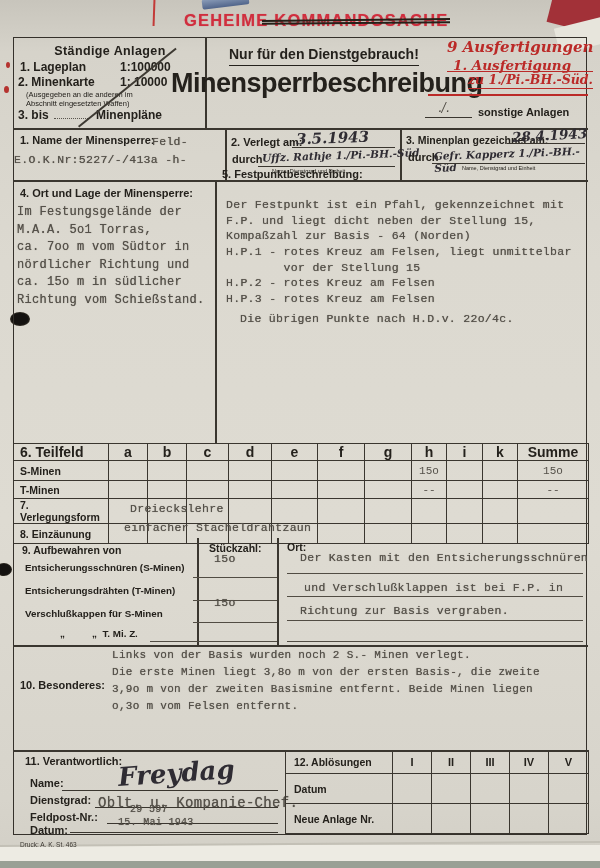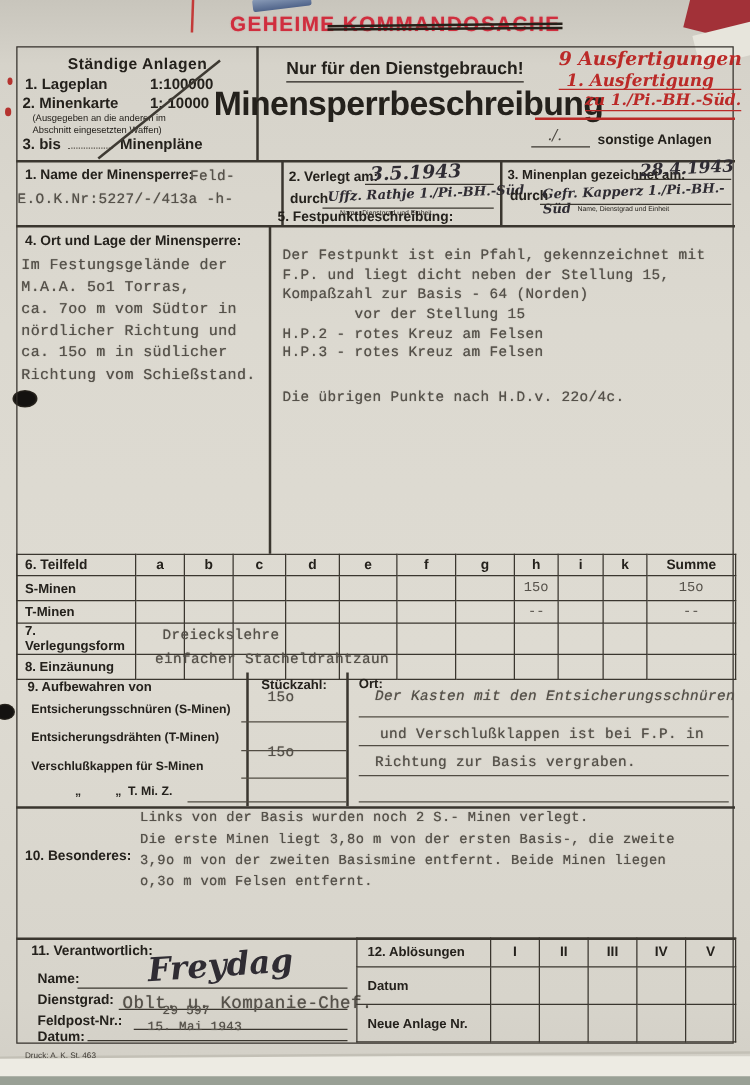--- a/index.html
+++ b/index.html
@@ -17,21 +17,21 @@
   .tw-block div{min-height:1em;white-space:pre;}
   .hw{position:absolute;font-family:"DejaVu Serif",serif;font-style:italic;color:#2f2c33;}
   .redhw{position:absolute;font-family:"DejaVu Serif",serif;font-style:italic;font-weight:bold;color:#bb2a28;}
   .stamp{position:absolute;left:184px;top:11px;font-weight:bold;font-size:16.5px;letter-spacing:1.2px;color:#d02e3e;text-shadow:0 0 1px rgba(208,46,62,.6);}
   .struck{position:relative;}
   .struck::before{content:"";position:absolute;left:6px;right:-2px;top:42%;height:1.8px;background:#262019;transform:rotate(-.6deg);}
   .struck::after{content:"";position:absolute;left:6px;right:-2px;top:62%;height:1.6px;background:#262019;transform:rotate(-.4deg);}
   .form-border{position:absolute;left:13px;top:37px;width:572px;height:796px;border:1.8px solid #35312b;}
   table.grid{position:absolute;border-collapse:collapse;table-layout:fixed;}
   table.grid td{border:1.3px solid #3a362f;padding:0;font-family:"Liberation Sans",sans-serif;color:#24211c;overflow:hidden;}
-  .t6-head td{font-size:11px;font-weight:bold;text-align:center;margin-left:20px;}
+  .t6-head td{font-size:14px;font-weight:bold;text-align:center;margin-left:20px;}
   .t6-lab{font-size:10.5px;font-weight:bold;text-align:left !important;padding-left:6px !important;}
   .t6-val{font-family:"Liberation Mono","DejaVu Sans Mono",monospace !important;font-size:11px;color:#55514a !important;text-align:center;}
   .t12 td{font-size:11px;}
   .t12 .c{text-align:center;font-weight:bold;}
   .t12 .l{padding-left:8px;font-weight:bold;font-size:10.5px;}
   .hole{position:absolute;border-radius:50%;background:radial-gradient(ellipse at center,#141210 55%,#342f26 72%,rgba(60,55,45,0) 80%);}
   .ruled{position:absolute;background:#514c43;height:1px;}
 </style>
 </head>
 <body>
@@ -115,25 +115,26 @@
       <div>Richtung vom Schießstand.</div>
   </div>
 
   <div class="lbl" style="left:222px;top:168px;font-size:11px;text-align:right;">5. Festpunktbeschreibung:</div>
   <div class="tw tw-block" style="left:226px;top:197px;font-size:11.5px;line-height:15.5px;">
     <div>Der Festpunkt ist ein Pfahl, gekennzeichnet mit</div>
       <div>F.P. und liegt dicht neben der Stellung 15,</div>
       <div>Kompaßzahl zur Basis - 64 (Norden)</div>
   </div>
   <div class="tw tw-block" style="left:226px;top:244px;font-size:11.5px;line-height:15.5px;">
+    <div>H.P.1 - rotes Kreuz am Felsen, liegt unmittelbar</div>
       <div>        vor der Stellung 15</div>
       <div>H.P.2 - rotes Kreuz am Felsen</div>
       <div>H.P.3 - rotes Kreuz am Felsen</div>
   </div>
-  <div class="tw" style="left:226px;top:312px;font-size:11.5px;">Die übrigen Punkte nach H.D.v. 22o/4c.</div>
+  <div class="tw" style="left:240px;top:312px;font-size:11.5px;">Die übrigen Punkte nach H.D.v. 22o/4c.</div>
 
   <table class="grid" style="left:13px;top:443px;width:575px;">
     <colgroup>
       <col style="width:95px">
         <col style="width:39px">
         <col style="width:39px">
         <col style="width:42px">
         <col style="width:43px">
         <col style="width:46px">
         <col style="width:47px">
@@ -235,21 +236,21 @@
 
   <div class="lbl" style="left:209px;top:542px;font-size:10.5px;">Stückzahl:</div>
   <div class="tw" style="left:214px;top:552px;font-size:11.5px;">15o</div>
   <div class="tw" style="left:214px;top:596px;font-size:11.5px;">15o</div>
 
   <div class="lbl" style="left:287px;top:541px;font-size:10.5px;">Ort:</div>
   <div class="ruled" style="left:287px;top:573px;width:296px;"></div>
   <div class="ruled" style="left:287px;top:596px;width:296px;"></div>
   <div class="ruled" style="left:287px;top:620px;width:296px;"></div>
   <div class="ruled" style="left:287px;top:641px;width:296px;"></div>
-  <div class="tw" style="left:300px;top:551px;font-size:11.5px;font-style:italic;">Der Kasten mit den Entsicherungsschnüren</div>
+  <div class="tw" style="left:300px;top:551px;font-size:11.5px;">Der Kasten mit den Entsicherungsschnüren</div>
   <div class="tw" style="left:304px;top:581px;font-size:11.5px;">und Verschlußklappen ist bei F.P. in</div>
   <div class="tw" style="left:300px;top:604px;font-size:11.5px;">Richtung zur Basis vergraben.</div>
 
   <div class="hline" style="left:13px;top:750px;width:575px;"></div>
   <div class="lbl" style="left:20px;top:655px;font-size:11px;margin-top:24px;">10. Besonderes:</div>
   <div class="tw tw-block" style="left:112px;top:647px;font-size:11px;line-height:17px;">
       <div>Links von der Basis wurden noch 2 S.- Minen verlegt.</div>
       <div>Die erste Minen liegt 3,8o m von der ersten Basis-, die zweite</div>
       <div>3,9o m von der zweiten Basismine entfernt. Beide Minen liegen</div>
       <div>o,3o m vom Felsen entfernt.</div>

